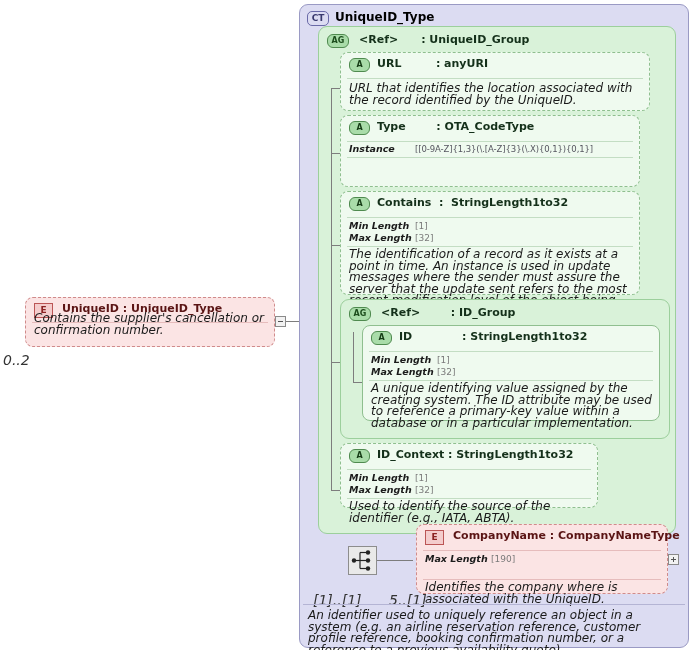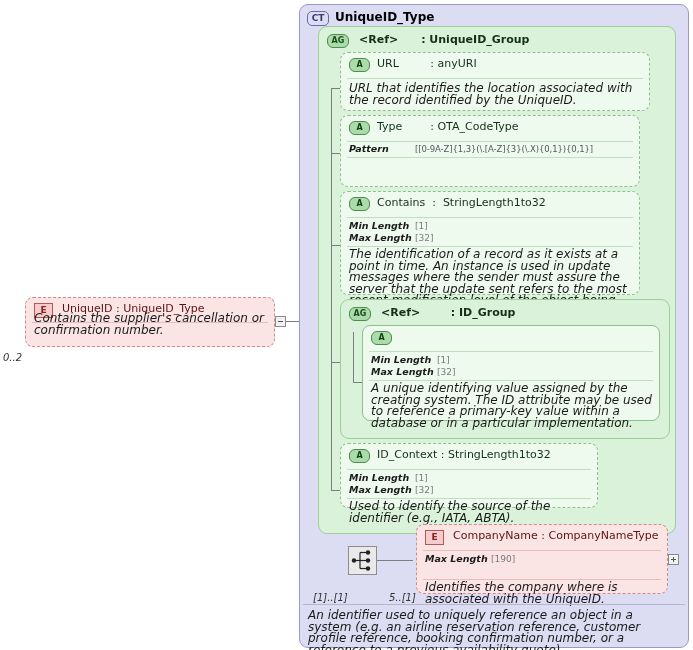--- a/index.html
+++ b/index.html
@@ -25,21 +25,21 @@
     content: ""; position: absolute; left: 2px; top: 4px;
     width: 5px; height: 1px; background: #555;
   }
   .boxbtn.plus::after {
     content: ""; position: absolute; left: 4px; top: 2px;
     width: 1px; height: 5px; background: #555;
   }
 
   
   .card {
-    position: absolute; font-style: italic; font-size: 10px;
+    position: absolute; font-style: italic; font-size: 14px;
     color: #333; white-space: nowrap;
     font-family: "DejaVu Sans", "Liberation Sans", sans-serif;
     margin-top: 38px;
   }
 
   
   #ct-box {
     position: absolute; left: 299px; top: 4px;
     width: 390px; height: 644px;
     background: #dcdcf2; border: 1px solid #9a9ac4;
@@ -100,21 +100,21 @@
   }
   .e-badge {
     position: absolute; left: 8px; top: 5px;
     width: 19px; height: 15px; line-height: 13px;
     text-align: center; font-size: 9px; font-weight: bold;
     color: #8a2222; background: #f4cccc;
     border: 1px solid #bb5555;
   }
   .node-title {
     position: absolute; left: 36px; top: 4px;
-    font-size: 11px; font-weight: normal; color: #14301a;
+    font-size: 11px; font-weight: bold; color: #14301a;
     white-space: pre;
   }
   .node.elem .node-title { color: #5a1414; left: 36px; }
 
   .rule {
     position: absolute; left: 6px; right: 6px; height: 0;
     border-top: 1px solid #c3ddc3;
   }
   .node.elem .rule { border-top-color: #e6bcbc; }
 
@@ -212,21 +212,21 @@
   </div>
 
   <div class="node attr" style="left:340px; top:115px; width:300px; height:72px;">
     <div class="node-head">
       <span class="a-badge">A</span>
       <span class="node-title">Type        : OTA_CodeType</span>
     </div>
     <div class="rule" style="top:25px;"></div>
     <div class="facets" style="top:27px;">
       <div class="facet-row">
-        <span class="facet-name">Pattern</span><span class="facet-pat">[[0-9A-Z]{1,3}(\.[A-Z]{3}(\.X){0,1}){0,1}]</span>
+        <span class="facet-name">Instance</span><span class="facet-pat">[[0-9A-Z]{1,3}(\.[A-Z]{3}(\.X){0,1}){0,1}]</span>
       </div>
     </div>
     <div class="rule" style="top:41px;"></div>
   </div>
 
   <div class="node attr" style="left:340px; top:191px; width:300px; height:104px;">
     <div class="node-head">
       <span class="a-badge">A</span>
       <span class="node-title">Contains  :  StringLength1to32</span>
     </div>
@@ -246,20 +246,21 @@
   <div class="ag-box" style="left:340px; top:299px; width:330px; height:140px;">
     <span class="ag-badge">AG</span>
     <span class="ag-title">&lt;Ref&gt;        : ID_Group</span>
   </div>
   <div class="wire v" style="left:353px; top:332px; height:50px;"></div>
   <div class="wire h" style="left:353px; top:382px; width:11px;"></div>
 
   <div class="node attr-solid" style="left:362px; top:325px; width:298px; height:96px;">
     <div class="node-head">
       <span class="a-badge">A</span>
+      <span class="node-title">ID             : StringLength1to32</span>
     </div>
     <div class="rule" style="top:25px;"></div>
     <div class="facets" style="top:28px;">
       <div class="facet-row">
         <span class="facet-name">Min Length</span><span class="facet-val">[1]</span>
       </div>
       <div class="facet-row">
         <span class="facet-name">Max Length</span><span class="facet-val">[32]</span>
       </div>
     </div>

